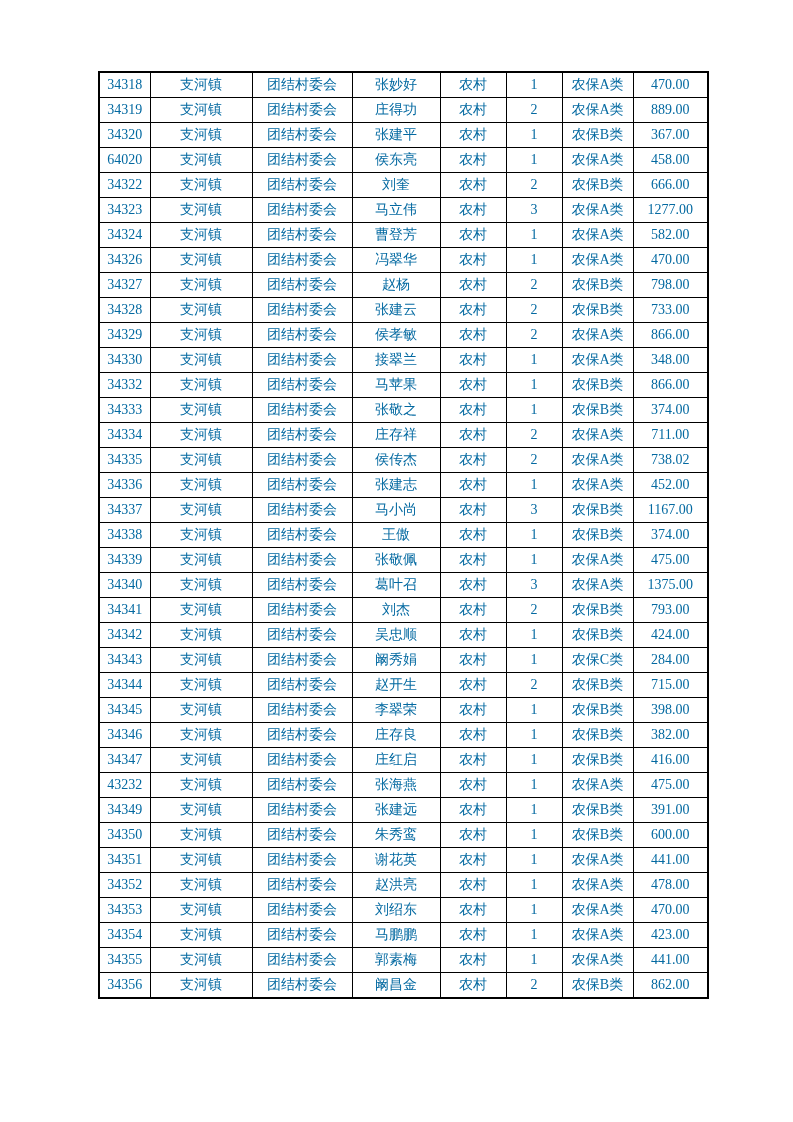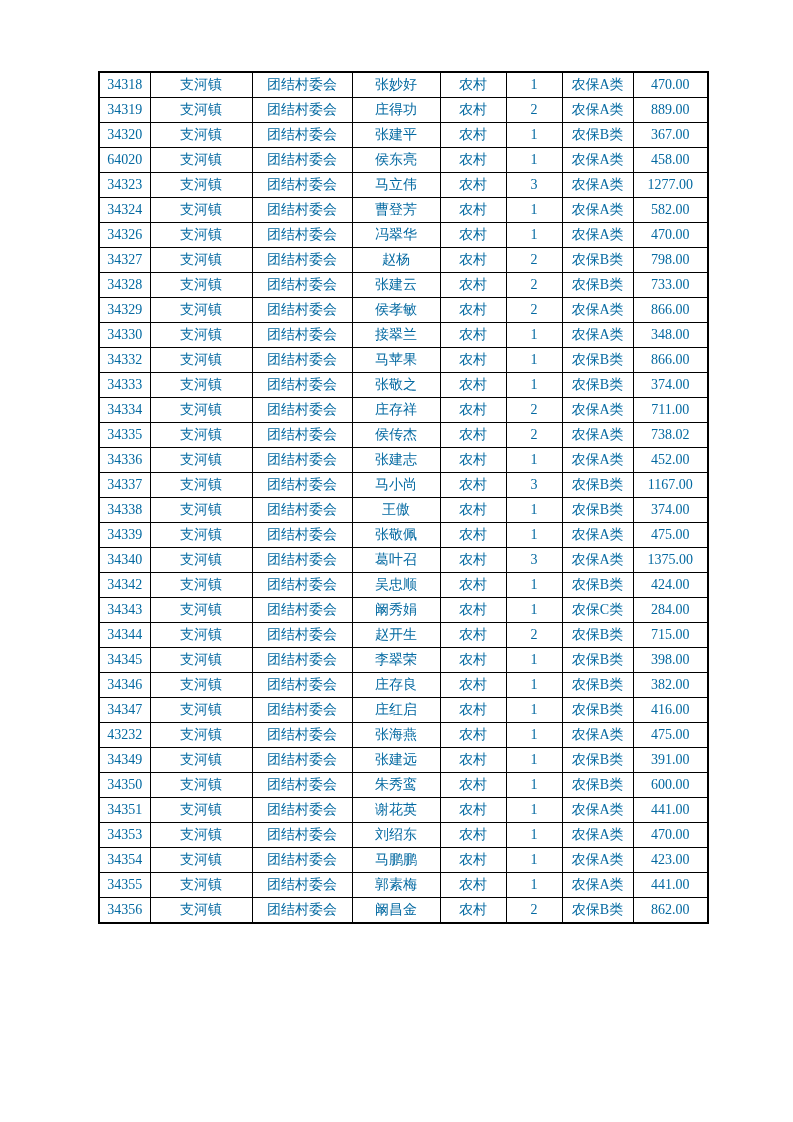--- a/index.html
+++ b/index.html
@@ -99,20 +99,30 @@
           <td>64020</td>
           <td>支河镇</td>
           <td>团结村委会</td>
           <td>侯东亮</td>
           <td>农村</td>
           <td>1</td>
           <td>农保A类</td>
           <td>458.00</td>
         </tr>
 
+        <tr>
+          <td>34322</td>
+          <td>支河镇</td>
+          <td>团结村委会</td>
+          <td>刘奎</td>
+          <td>农村</td>
+          <td>2</td>
+          <td>农保B类</td>
+          <td>666.00</td>
+        </tr>
 
         <tr>
           <td>34323</td>
           <td>支河镇</td>
           <td>团结村委会</td>
           <td>马立伟</td>
           <td>农村</td>
           <td>3</td>
           <td>农保A类</td>
           <td>1277.00</td>
@@ -278,20 +288,30 @@
           <td>34340</td>
           <td>支河镇</td>
           <td>团结村委会</td>
           <td>葛叶召</td>
           <td>农村</td>
           <td>3</td>
           <td>农保A类</td>
           <td>1375.00</td>
         </tr>
 
+        <tr>
+          <td>34341</td>
+          <td>支河镇</td>
+          <td>团结村委会</td>
+          <td>刘杰</td>
+          <td>农村</td>
+          <td>2</td>
+          <td>农保B类</td>
+          <td>793.00</td>
+        </tr>
 
         <tr>
           <td>34342</td>
           <td>支河镇</td>
           <td>团结村委会</td>
           <td>吴忠顺</td>
           <td>农村</td>
           <td>1</td>
           <td>农保B类</td>
           <td>424.00</td>
@@ -389,20 +409,30 @@
           <td>34351</td>
           <td>支河镇</td>
           <td>团结村委会</td>
           <td>谢花英</td>
           <td>农村</td>
           <td>1</td>
           <td>农保A类</td>
           <td>441.00</td>
         </tr>
 
+        <tr>
+          <td>34352</td>
+          <td>支河镇</td>
+          <td>团结村委会</td>
+          <td>赵洪亮</td>
+          <td>农村</td>
+          <td>1</td>
+          <td>农保A类</td>
+          <td>478.00</td>
+        </tr>
 
         <tr>
           <td>34353</td>
           <td>支河镇</td>
           <td>团结村委会</td>
           <td>刘绍东</td>
           <td>农村</td>
           <td>1</td>
           <td>农保A类</td>
           <td>470.00</td>

